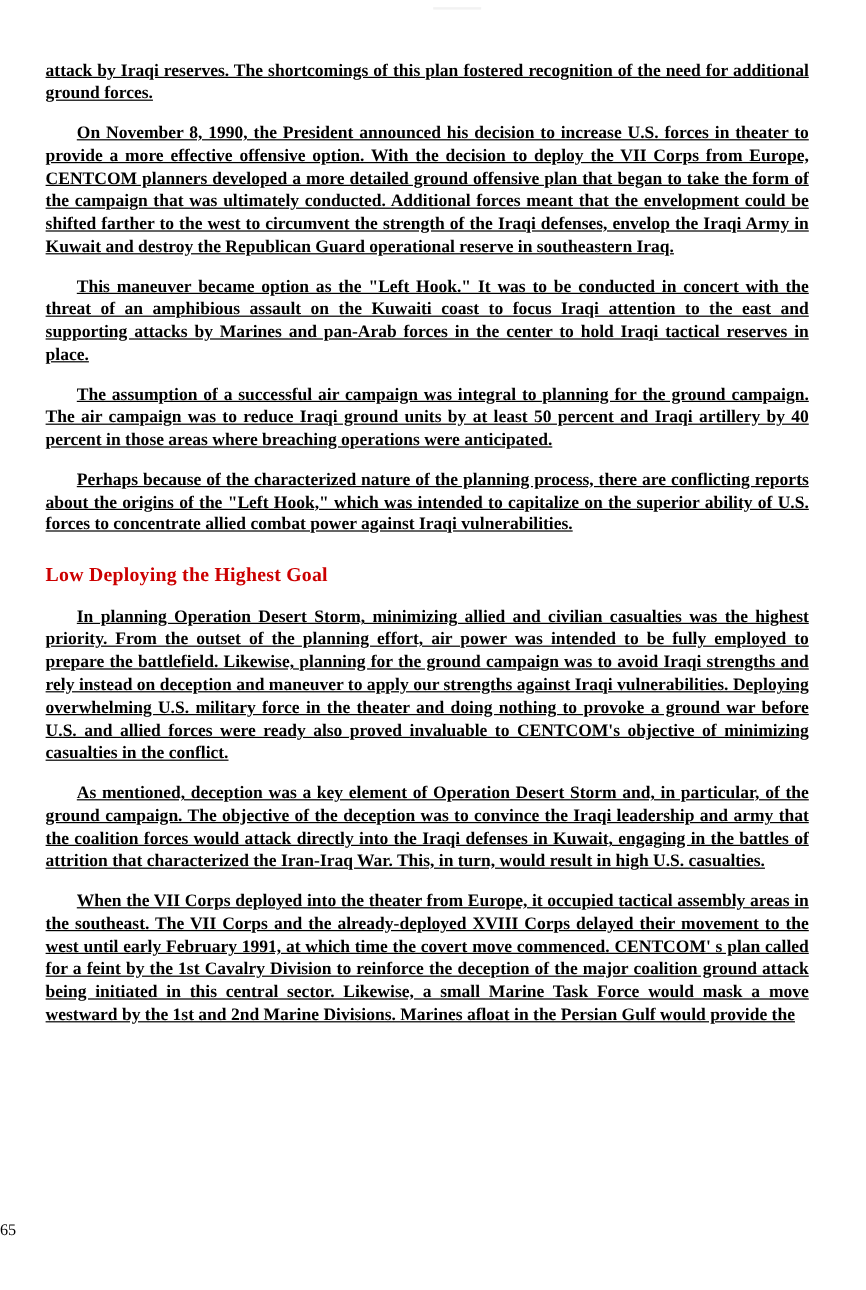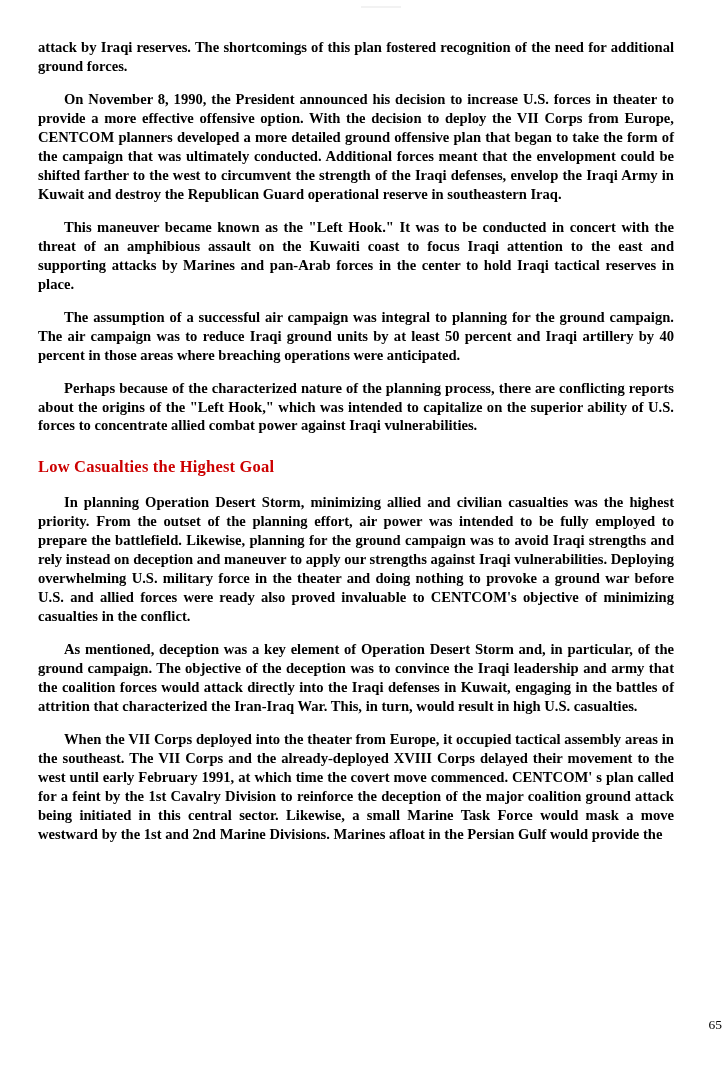--- a/index.html
+++ b/index.html
@@ -22,39 +22,40 @@
     padding: 38px 48px 20px 38px;
   }
   .body-text {
     font-family: "Liberation Serif", serif;
     font-size: 14.6px;
     font-weight: bold;
     line-height: 1.30;
     text-align: justify;
     text-justify: inter-word;
     color: #000000;
-    margin: 0 0 14px 0;
+    margin: 12px 0 14px 0;
+    text-decoration: underline;
   }
   .body-text.indent {
     text-indent: 26px;
   }
   .section-heading {
     font-family: "Liberation Serif", serif;
     font-size: 16.5px;
     font-weight: bold;
     color: #cc0000;
     margin: 22px 0 16px 0;
     letter-spacing: 0.2px;
   }
   .page-number {
     position: absolute;
     left: 0;
     right: 0;
     bottom: 42px;
-    text-align: right;
+    text-align: left;
     font-family: "Liberation Serif", serif;
     font-size: 13.5px;
     font-weight: normal;
     color: #000000;
   }
   .top-mark {
     position: absolute;
     top: 6px;
     left: 50%;
     width: 40px;
@@ -64,25 +65,25 @@
 </style>
 </head>
 <body>
 
 <div class="page">
 
   <div class="top-mark"></div>
 
   <p class="body-text">attack  by  Iraqi  reserves. The shortcomings of this plan fostered recognition of the need for additional ground forces.</p>
   <p class="body-text indent">On   November 8, 1990, the President announced his decision to increase U.S. forces in theater  to   provide  a more effective offensive option. With the decision to deploy the VII Corps  from  Europe,   CENTCOM  planners developed a more detailed ground offensive plan   that  began  to  take  the  form  of  the  campaign  that  was  ultimately  conducted. Additional  forces  meant  that  the  envelopment  could  be  shifted farther to the west to circumvent  the  strength  of  the  Iraqi   defenses, envelop the Iraqi Army in Kuwait and destroy the Republican Guard operational reserve in southeastern Iraq.</p>
-  <p class="body-text indent">This  maneuver  became known as the "Left Hook." It was to be conducted in concert with   the threat of an amphibious assault on the Kuwaiti coast to focus Iraqi attention to the  east  and  supporting  attacks   by Marines and pan-Arab forces in the center to hold Iraqi tactical reserves in place.</p>
+  <p class="body-text indent">This  maneuver  became option as the "Left Hook." It was to be conducted in concert with   the threat of an amphibious assault on the Kuwaiti coast to focus Iraqi attention to the  east  and  supporting  attacks   by Marines and pan-Arab forces in the center to hold Iraqi tactical reserves in place.</p>
   <p class="body-text indent">The  assumption  of a successful air campaign was integral to planning for the ground campaign.  The air campaign was to reduce Iraqi ground units by at least 50 percent and Iraqi artillery by 40 percent in those areas where breaching operations were anticipated.</p>
   <p class="body-text indent">Perhaps  because  of  the  characterized  nature  of  the  planning  process,  there  are conflicting   reports   about    the  origins   of   the   "Left  Hook,"   which   was  intended  to capitalize  on  the  superior  ability  of  U.S.  forces  to  concentrate  allied  combat  power against Iraqi vulnerabilities.</p>
 
-  <h2 class="section-heading">Low Casualties the Highest Goal</h2>
+  <h2 class="section-heading">Low Deploying the Highest Goal</h2>
 
   <p class="body-text indent">In planning Operation Desert Storm, minimizing allied and civilian casualties was the highest  priority.  From  the  outset  of   the planning effort, air power was intended to be fully  employed  to  prepare   the battlefield. Likewise, planning for the ground campaign was  to  avoid  Iraqi  strengths  and rely instead on deception and maneuver to apply our strengths  against  Iraqi  vulnerabilities.  Deploying   overwhelming U.S. military force in the  theater  and  doing  nothing  to  provoke   a ground war before U.S. and allied forces were  ready also proved invaluable to CENTCOM's objective of minimizing casualties in the conflict.</p>
   <p class="body-text indent">As  mentioned,  deception  was  a  key  element  of  Operation  Desert  Storm  and,  in particular,  of  the   ground  campaign. The objective of the deception was to convince the Iraqi  leadership  and  army  that the coalition forces would attack directly into the Iraqi defenses  in  Kuwait,  engaging in the battles of attrition that characterized the Iran-Iraq War. This, in turn, would result in high U.S. casualties.</p>
   <p class="body-text indent">When  the  VII  Corps  deployed  into  the  theater  from  Europe,  it occupied tactical assembly  areas  in  the southeast. The VII Corps and the already-deployed XVIII Corps delayed  their   movement  to the west until early February 1991, at which time the covert move  commenced.  CENTCOM'  s  plan  called for a feint by the 1st Cavalry Division to reinforce  the  deception  of  the  major  coalition  ground  attack  being  initiated  in this central  sector.  Likewise,  a  small   Marine Task Force would mask a move westward by the  1st  and 2nd Marine Divisions. Marines afloat in the Persian Gulf would provide the</p>
 
   <div class="page-number">65</div>
 
 </div>
 
 </body></html>

